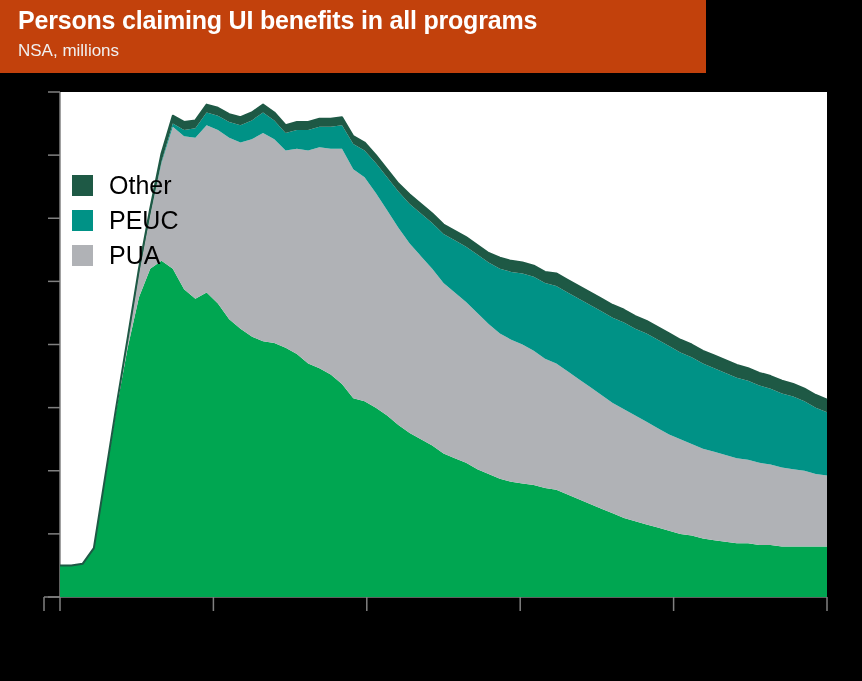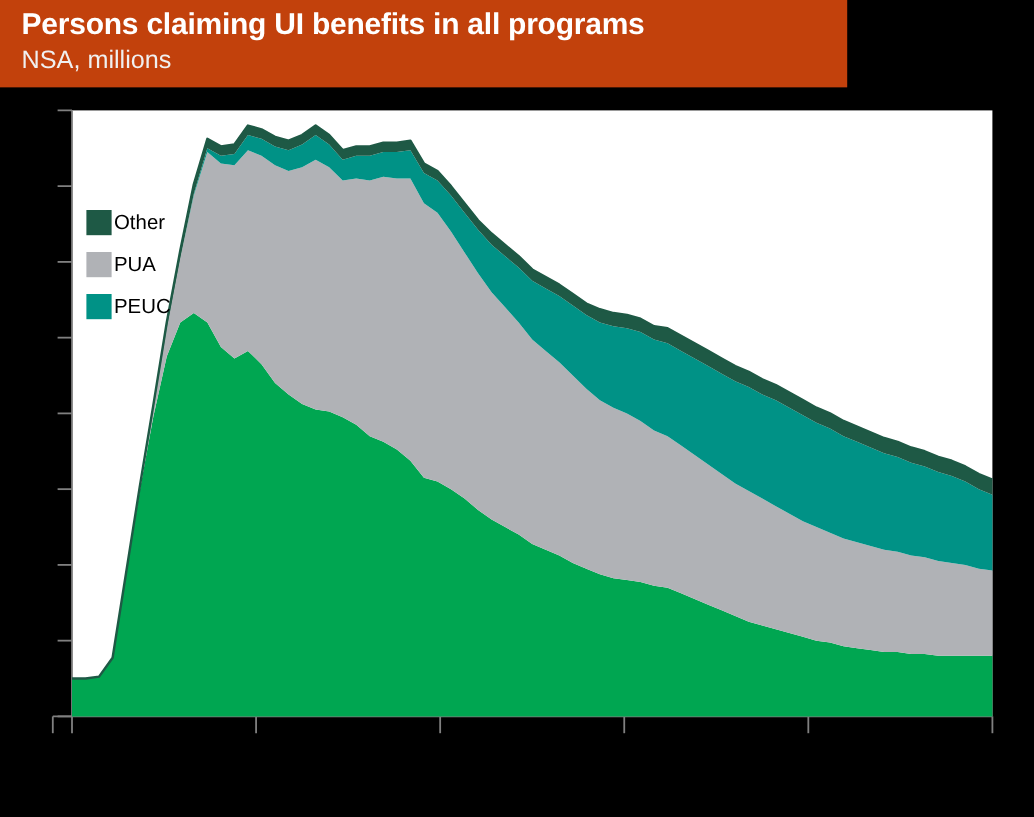--- a/index.html
+++ b/index.html
@@ -30,21 +30,21 @@
   #chart-title {
     color: #ffffff;
     font-size: 25px;
     font-weight: bold;
     line-height: 33px;
     letter-spacing: -0.2px;
     white-space: nowrap;
   }
   #chart-subtitle {
     color: #f0f0f0;
-    font-size: 21px;
+    font-size: 17px;
     font-weight: normal;
     line-height: 28px;
     white-space: nowrap;
   }
 
   
   #chart-body {
     position: absolute;
     left: 0;
     top: 73px;
@@ -72,23 +72,23 @@
     align-items: center;
     height: 35px;
   }
   .legend-swatch {
     width: 21px;
     height: 21px;
     flex: 0 0 auto;
   }
   .legend-label {
     color: #000000;
-    font-size: 17px;
+    font-size: 25px;
     line-height: 25px;
-    margin-left: 2px;
+    margin-left: 16px;
     white-space: nowrap;
   }
 </style>
 </head>
 <body>
 
 <div id="header-band">
   <div id="chart-title">Persons claiming UI benefits in all programs</div>
   <div id="chart-subtitle">NSA, millions</div>
 </div>
@@ -133,22 +133,22 @@
 
     <path id="total-outline" fill="none" stroke="#1e5945" stroke-width="2" stroke-linejoin="round" d="M 60 492.4375 L 71.27941176470588 492.4375 L 82.55882352941177 490.859375 L 93.83823529411765 475.078125 L 105.11764705882354 404.0625 L 116.39705882352942 333.046875 L 127.67647058823529 265.1875 L 138.95588235294116 195.75 L 150.23529411764707 135.78125000000006 L 161.51470588235293 80.546875 L 172.79411764705884 42.671875 L 184.0735294117647 48.98437500000006 L 195.35294117647058 47.40625 L 206.63235294117646 31.625 L 217.91176470588235 34.78125 L 229.19117647058823 41.09375 L 240.47058823529412 44.24999999999994 L 251.75 39.515625 L 263.02941176470586 31.625 L 274.30882352941177 39.515625 L 285.5882352941177 52.14062499999994 L 296.86764705882354 48.98437500000006 L 308.1470588235294 48.984375 L 319.4264705882353 45.828125 L 330.70588235294116 45.82812500000006 L 341.9852941176471 44.25 L 353.2647058823529 63.18749999999994 L 364.54411764705884 69.5 L 375.8235294117647 82.125 L 387.1029411764706 96.328125 L 398.38235294117646 110.53125 L 409.6617647058824 121.578125 L 420.94117647058823 131.04687499999994 L 432.22058823529414 140.51562500000006 L 443.5 151.5625 L 454.77941176470586 157.87499999999994 L 466.05882352941177 164.1875 L 477.3382352941176 172.078125 L 488.61764705882354 179.96875 L 499.8970588235294 184.70312500000006 L 511.1764705882353 187.859375 L 522.4558823529412 189.4375 L 533.7352941176471 192.59375 L 545.0147058823529 198.90625000000006 L 556.2941176470588 200.48437499999994 L 567.5735294117646 206.796875 L 578.8529411764706 213.109375 L 590.1323529411765 219.421875 L 601.4117647058823 225.73437499999994 L 612.6911764705883 232.04687499999994 L 623.9705882352941 236.78125 L 635.25 243.09375 L 646.5294117647059 247.828125 L 657.8088235294117 254.14062500000006 L 669.0882352941177 260.453125 L 680.3676470588235 266.765625 L 691.6470588235294 271.5 L 702.9264705882352 277.8125 L 714.2058823529412 282.546875 L 725.4852941176471 287.28125 L 736.7647058823529 292.015625 L 748.0441176470588 295.171875 L 759.3235294117648 299.90625 L 770.6029411764706 303.0625 L 781.8823529411765 307.796875 L 793.1617647058823 310.953125 L 804.4411764705883 315.6875 L 815.7205882352941 322 L 827 326.734375"></path>
   </svg>
 
   <div id="legend">
     <div class="legend-row">
       <span class="legend-swatch" style="background: rgb(30, 89, 69);"></span>
       <span class="legend-label">Other</span>
     </div>
     <div class="legend-row">
+      <span class="legend-swatch" style="background: rgb(0, 146, 134);"></span>
+      <span class="legend-label">PEUC</span>
+    </div>
+    <div class="legend-row">
       <span class="legend-swatch" style="background: rgb(176, 178, 182);"></span>
       <span class="legend-label">PUA</span>
-    </div>
-    <div class="legend-row">
-      <span class="legend-swatch" style="background: rgb(0, 146, 134);"></span>
-      <span class="legend-label">PEUC</span>
     </div>
   </div>
 
 </div>
 
 </body></html>

